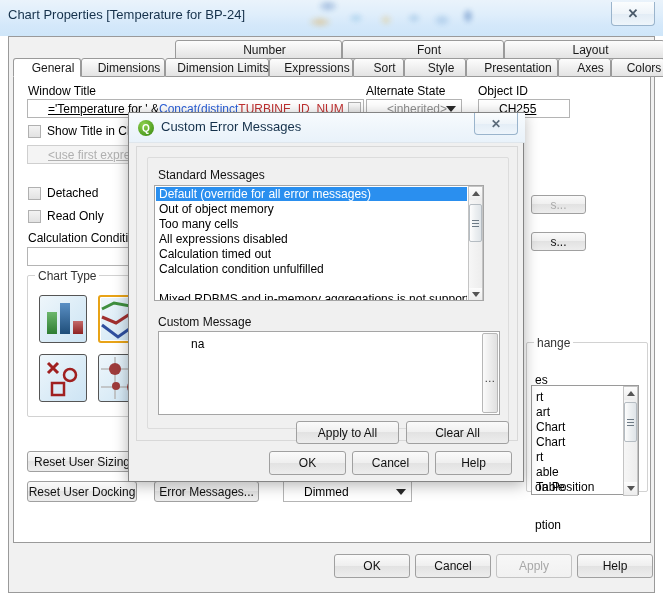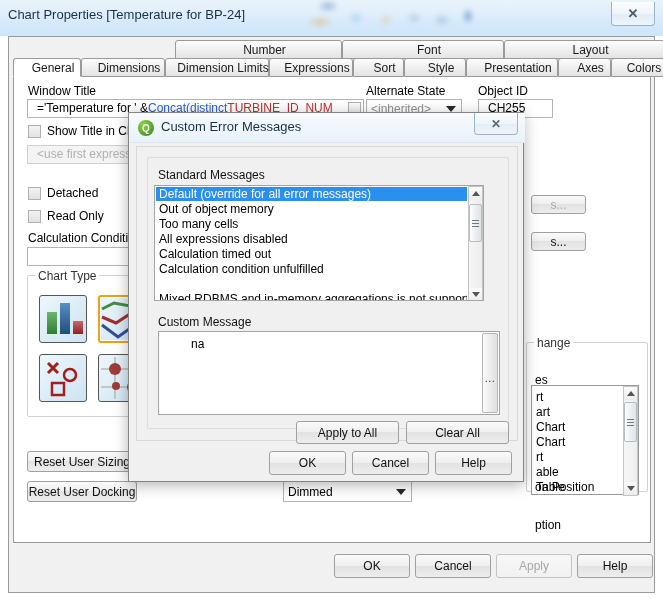--- a/index.html
+++ b/index.html
@@ -74,29 +74,29 @@
   .content-white {
     position: absolute; left: 4px; top: 40px; width: 638px; height: 466px;
     background: #ffffff; border: 1px solid #9a9a9a; border-top: none;
   }
 
   
   .lbl { position: absolute; font-size: 12px; color: #000; white-space: nowrap; }
 
   .tbox {
     position: absolute; background: #fff; border: 1px solid #b4b4b4;
-    font-size: 12px; padding: 2px 9px; overflow: hidden; white-space: nowrap;
-    display: flex; align-items: flex-end;
+    font-size: 12px; padding: 2px 20px; overflow: hidden; white-space: nowrap;
+    display: flex; align-items: center; text-decoration: underline;
   }
   .tbox.dim { color: #b0b0b0; background: #f4f4f4; border-color: #cfcfcf; }
 
   .combo {
     position: absolute; background: #fff; border: 1px solid #b4b4b4;
     font-size: 12px; display: flex; align-items: center;
-    padding-left: 4px; white-space: nowrap; overflow: hidden;
+    padding-left: 20px; white-space: nowrap; overflow: hidden;
   }
   .combo .arrow {
     position: absolute; right: 5px; top: 50%; transform: translateY(-50%);
     width: 0; height: 0; border-left: 5px solid transparent;
     border-right: 5px solid transparent; border-top: 6px solid #2a2a2a;
   }
   .combo.grey { color: #909090; }
 
   .chk { position: absolute; width: 13px; height: 13px;
          background: linear-gradient(to bottom,#f3f3f3,#e2e2e2);
@@ -276,21 +276,21 @@
       <div class="lbl" style="left:14px;top:154px">Calculation Condition</div>
       <div class="tbox" style="left:13px;top:170px;width:337px;height:19px"></div>
 
       <div class="lbl" style="left:352px;top:7px">Alternate State</div>
       <div class="combo grey" style="left:352px;top:22px;width:96px;height:19px">
         <span>&lt;inherited&gt;</span>
         <span class="arrow"></span>
       </div>
 
       <div class="lbl" style="left:464px;top:7px">Object ID</div>
-      <div class="tbox" style="left:464px;top:22px;width:75px;height:19px">CH255</div>
+      <div class="tbox" style="left:464px;top:22px;width:92px;height:19px">CH255</div>
 
       <div class="btn" style="left:517px;top:118px;width:55px;height:19px;color:#aaa">s...</div>
       <div class="btn" style="left:517px;top:155px;width:55px;height:19px">s...</div>
 
       <div class="group" style="left:512px;top:265px;width:122px;height:150px">
         <span class="glabel">hange</span>
       </div>
       <div class="lbl" style="left:521px;top:296px">es</div>
 
       <div class="rlistbox" style="left:517px;top:308px;width:108px;height:110px">
@@ -348,20 +348,21 @@
           <path d="M16 2 V44 M32 2 V44 M2 14 H44 M2 32 H44" stroke="#b9b9b9" stroke-width="1.5"></path>
           <circle cx="16" cy="14" r="6" fill="#9e3b3b"></circle>
           <circle cx="34" cy="15" r="4" fill="#9e3b3b"></circle>
           <circle cx="17" cy="31" r="4" fill="#9e3b3b"></circle>
           <circle cx="35" cy="32" r="7" fill="#9e3b3b"></circle>
         </svg>
       </div>
 
       <div class="btn" style="left:13px;top:374px;width:110px;height:21px">Reset User Sizing</div>
       <div class="btn" style="left:13px;top:404px;width:110px;height:21px">Reset User Docking</div>
+      <div class="btn" style="left:140px;top:404px;width:105px;height:21px">Error Messages...</div>
 
       <div class="combo" style="left:269px;top:404px;width:129px;height:21px">
         <span>Dimmed</span>
         <span class="arrow"></span>
       </div>
     </div>
 
     <div class="btn" style="left:325px;top:517px;width:76px;height:24px">OK</div>
     <div class="btn" style="left:406px;top:517px;width:76px;height:24px">Cancel</div>
     <div class="btn disabled" style="left:487px;top:517px;width:76px;height:24px">Apply</div>

